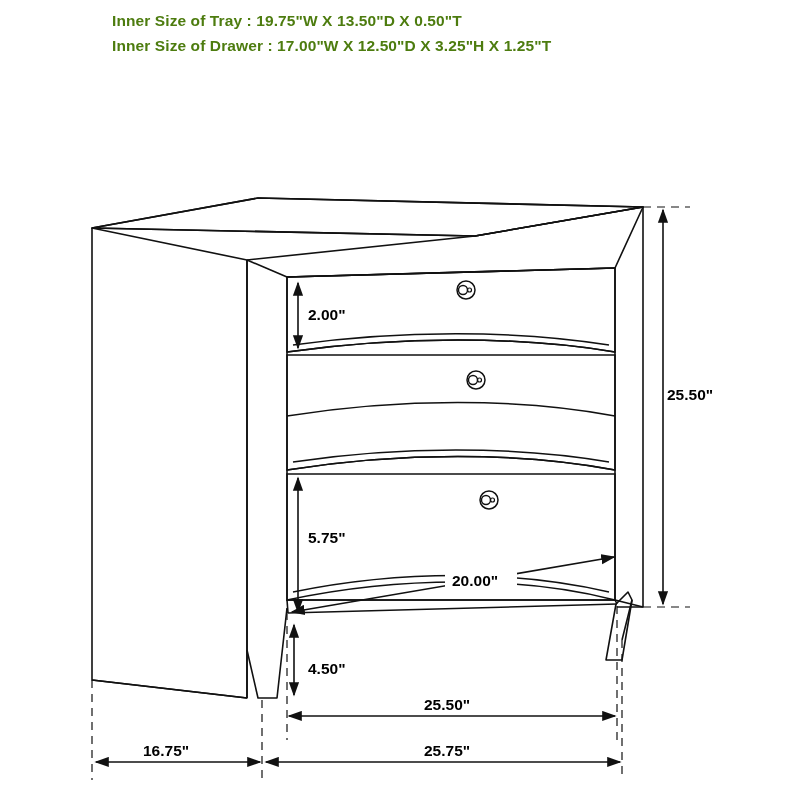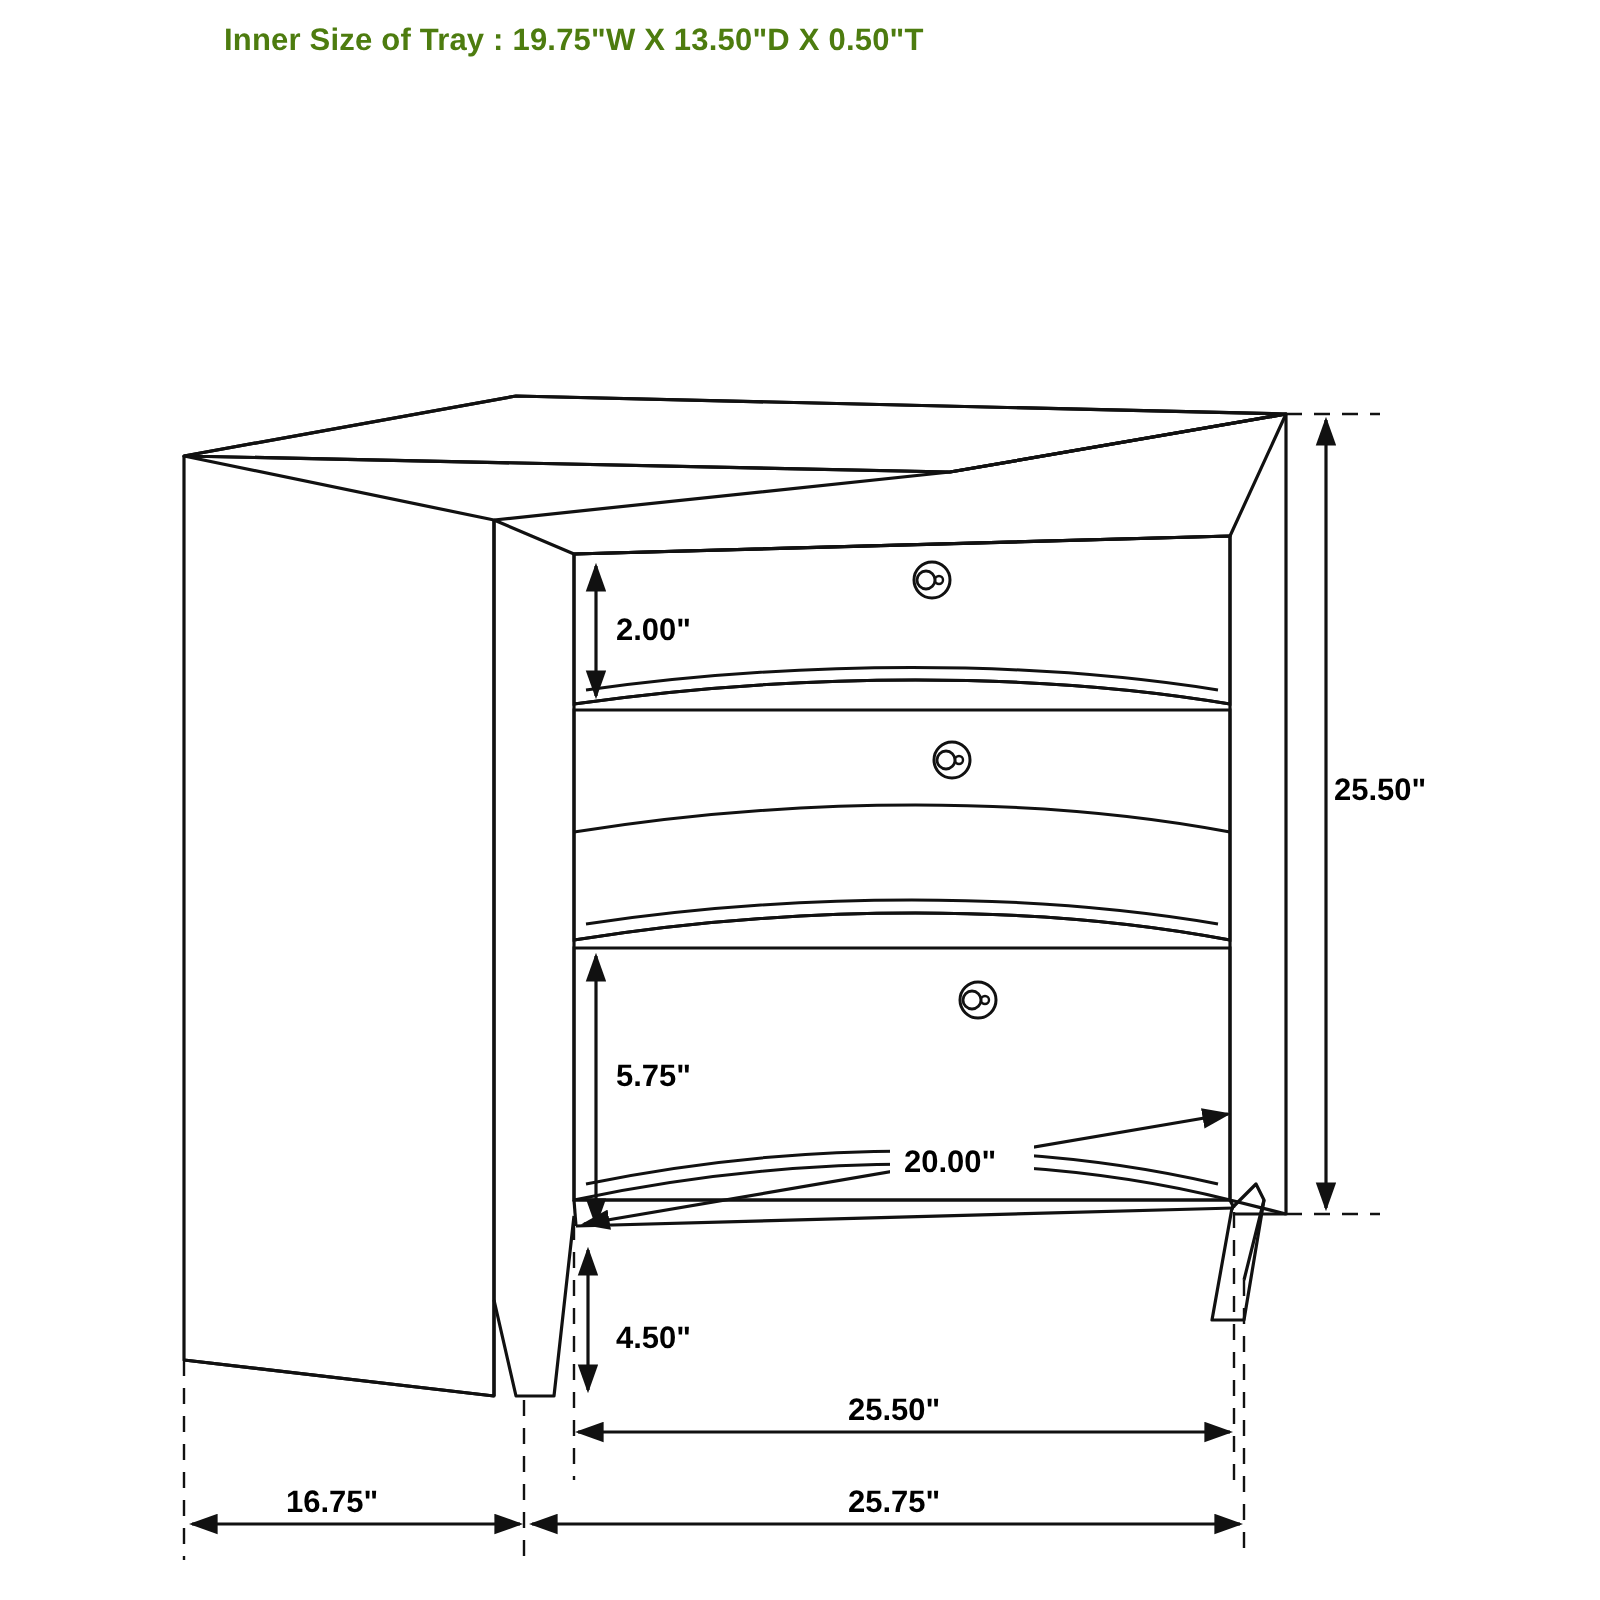--- a/index.html
+++ b/index.html
@@ -45,20 +45,21 @@
     fill: #000;
   }
 </style>
 </head>
 <body>
 
 <div id="canvas">
 
   <div class="header-text" id="tray-line">Inner Size of Tray : 19.75"W X 13.50"D X 0.50"T</div>
 
+  <div class="header-text" id="drawer-line">Inner Size of Drawer : 17.00"W X 12.50"D X 3.25"H X 1.25"T</div>
 
   <svg class="diagram" width="800" height="800" viewBox="0 0 800 800">
     <defs>
       <marker id="arrHead" markerWidth="9" markerHeight="9" refX="8" refY="3.2" orient="auto" markerUnits="strokeWidth">
         <path d="M0,0 L9,3.2 L0,6.4 z" fill="#111"></path>
       </marker>
       <marker id="arrTail" markerWidth="9" markerHeight="9" refX="1" refY="3.2" orient="auto" markerUnits="strokeWidth">
         <path d="M9,0 L0,3.2 L9,6.4 z" fill="#111"></path>
       </marker>
     </defs>

